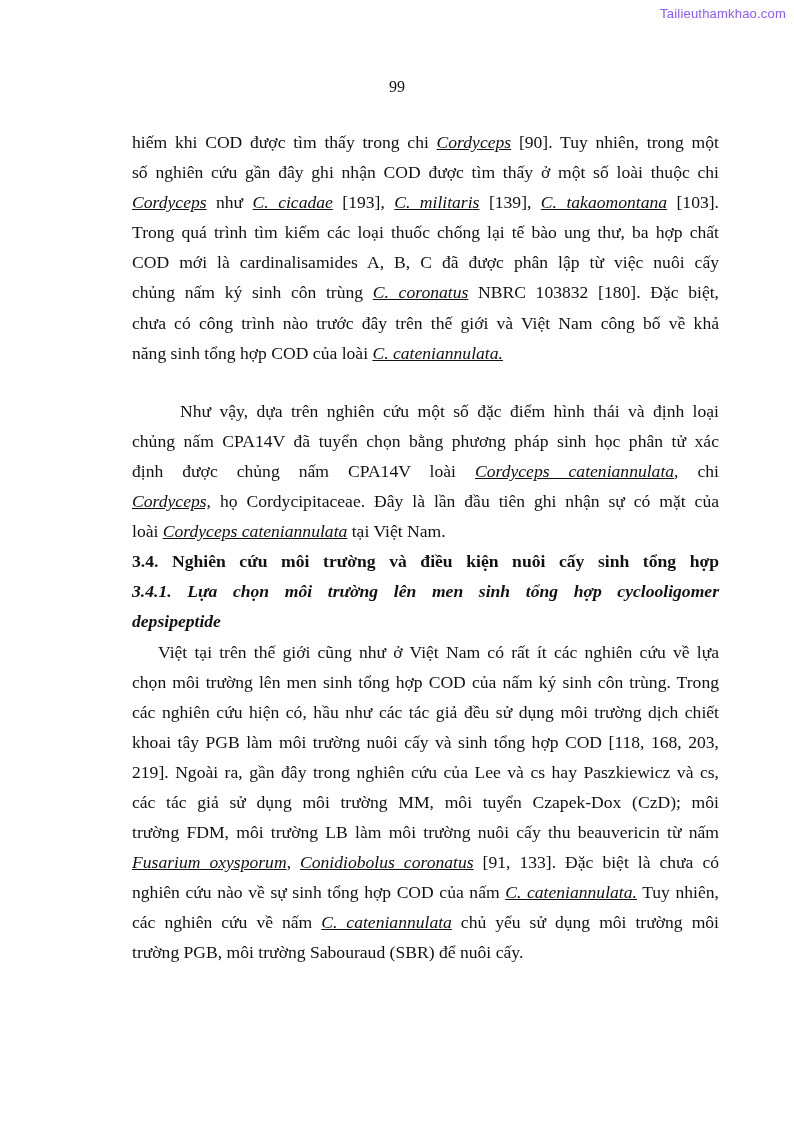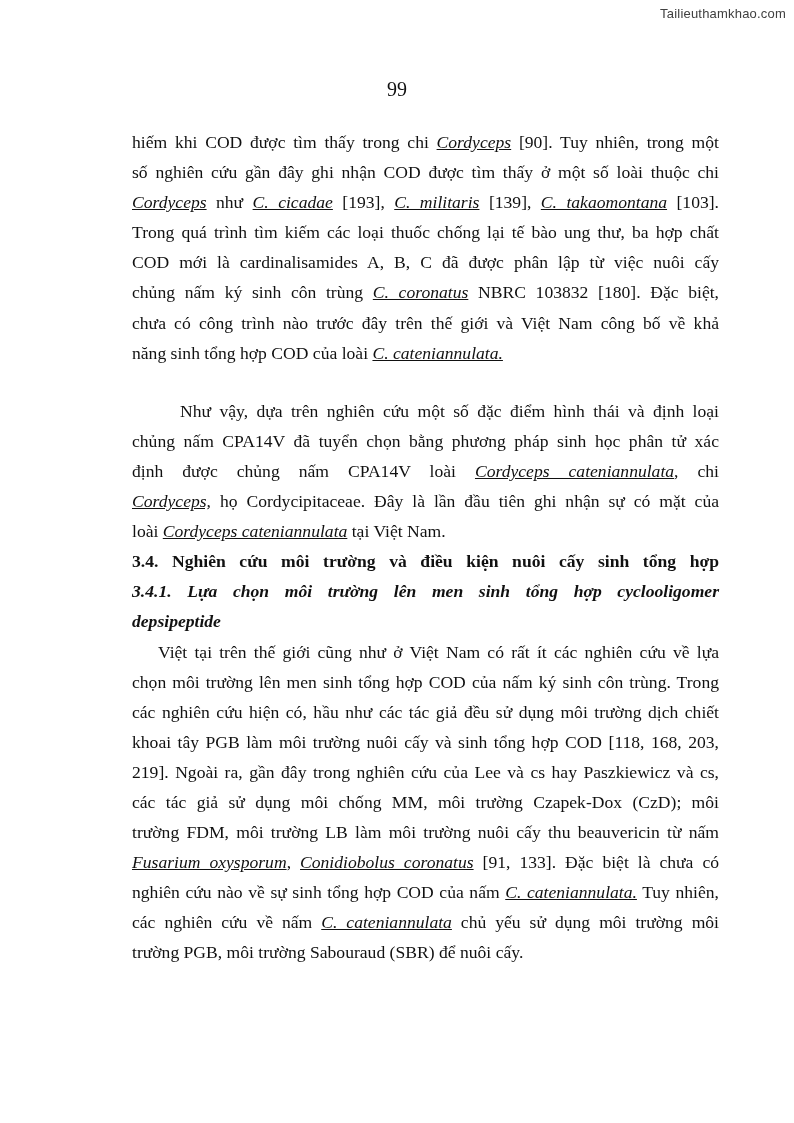--- a/index.html
+++ b/index.html
@@ -1,20 +1,20 @@
 <!DOCTYPE html>
 <html><head>
 <meta charset="utf-8">
 <style>
   html, body { margin:0; padding:0; background:#ffffff; }
   body { width:794px; height:1123px; position:relative; overflow:hidden;
          font-family:"Liberation Serif", "DejaVu Serif", serif; color:#111; }
   .watermark { position:absolute; top:6px; right:8px; font-family:"Liberation Sans", sans-serif;
-               font-size:13px; color:#404040; letter-spacing:0.2px; }
-  .page-num { position:absolute; top:78px; left:0; width:794px; text-align:center; font-size:20px; }
+               font-size:13px; color:#8b5cf6; letter-spacing:0.2px; }
+  .page-num { position:absolute; top:78px; left:0; width:794px; text-align:center; font-size:16px; }
   .content { position:absolute; top:127px; left:132px; width:587px; font-size:17.6px; line-height:30.1px; }
   .line { display:block; white-space:nowrap; text-align:justify; text-align-last:justify; height:30.1px; }
   .line.last { text-align-last:left; }
   .indent-big { padding-left:48px;margin-top:28px; }
   .indent-small { padding-left:26px; }
   .b { font-weight:bold; }
   i { font-style:italic;text-decoration:underline; }
 </style>
 </head>
 <body>
@@ -46,20 +46,20 @@
   <div class="b" style="font-style:italic">
       <span class="line">3.4.1. Lựa chọn môi trường lên men sinh tổng hợp cyclooligomer</span>
       <span class="line last">depsipeptide</span>
     </div>
   <div>
       <span class="line indent-small">Việt tại trên thế giới cũng như ở Việt Nam có rất ít các nghiên cứu về lựa</span>
       <span class="line">chọn môi trường lên men sinh tổng hợp COD của nấm ký sinh côn trùng. Trong</span>
       <span class="line">các nghiên cứu hiện có, hầu như các tác giả đều sử dụng môi trường dịch chiết</span>
       <span class="line">khoai tây PGB làm môi trường nuôi cấy và sinh tổng hợp COD [118, 168, 203,</span>
       <span class="line">219]. Ngoài ra, gần đây trong nghiên cứu của Lee và cs hay Paszkiewicz và cs,</span>
-      <span class="line">các tác giả sử dụng môi chống MM, môi trường Czapek-Dox (CzD); môi</span>
+      <span class="line">các tác giả sử dụng môi trường MM, môi tuyển Czapek-Dox (CzD); môi</span>
       <span class="line">trường FDM, môi trường LB làm môi trường nuôi cấy thu beauvericin từ nấm</span>
       <span class="line"><i>Fusarium oxysporum</i>, <i>Conidiobolus  coronatus</i> [91, 133]. Đặc biệt là chưa có</span>
       <span class="line">nghiên cứu nào về sự sinh tổng hợp COD của nấm <i>C. cateniannulata.</i> Tuy nhiên,</span>
       <span class="line">các nghiên cứu về nấm <i>C. cateniannulata</i> chủ yếu sử dụng môi trường môi</span>
       <span class="line last">trường PGB, môi trường Sabouraud (SBR) để nuôi cấy.</span>
     </div>
 </div>
 
 </body></html>

